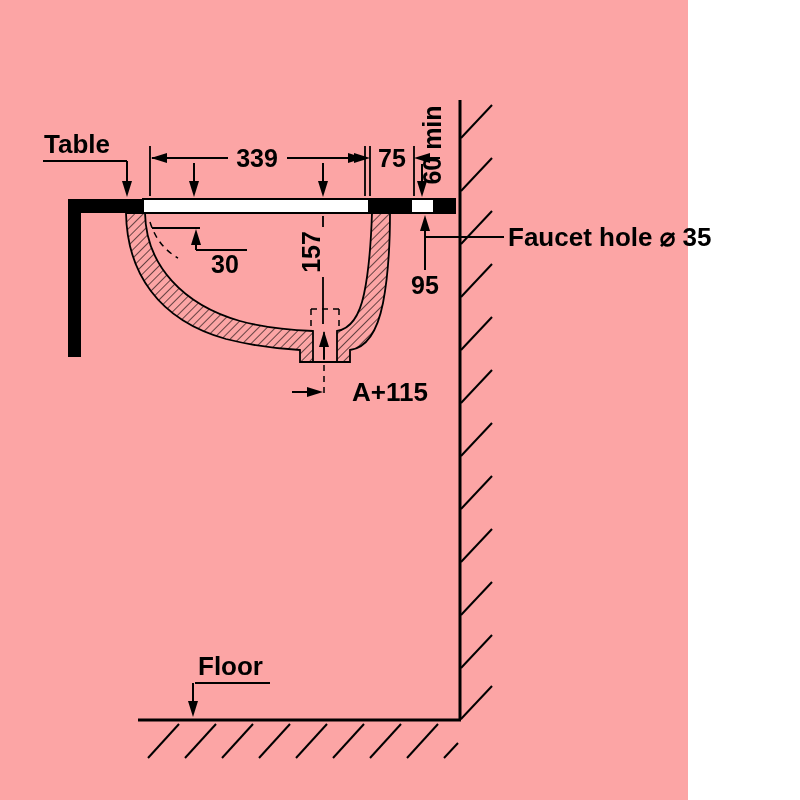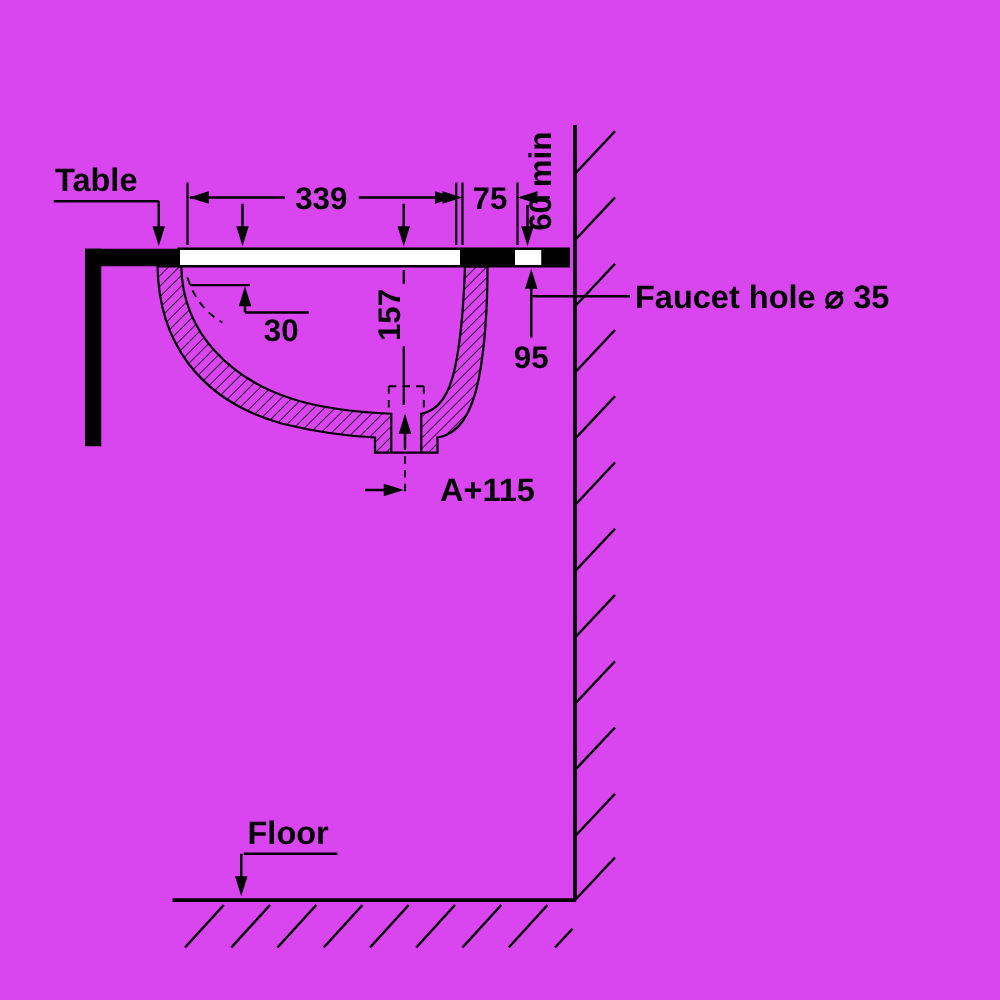--- a/index.html
+++ b/index.html
@@ -1,16 +1,16 @@
 <!DOCTYPE html>
 <html><head>
 <meta charset="utf-8">
 <style>
   html, body { margin: 0; padding: 0; background: #ffffff; }
-  .page { width: 800px; height: 800px; position: relative; background: #d946ef; }
+  .page { width: 688px; height: 800px; position: relative; background: #fca5a5; }
   svg { display: block; }
   text {
     font-family: "Liberation Sans", sans-serif;
     font-weight: 700;
     fill: #000000;
   }
   .lbl { font-size: 26px; }
   .dim { font-size: 25px; }
   .thick { stroke: #000; stroke-width: 3; fill: none; }
   .med   { stroke: #000; stroke-width: 2; fill: none; }

